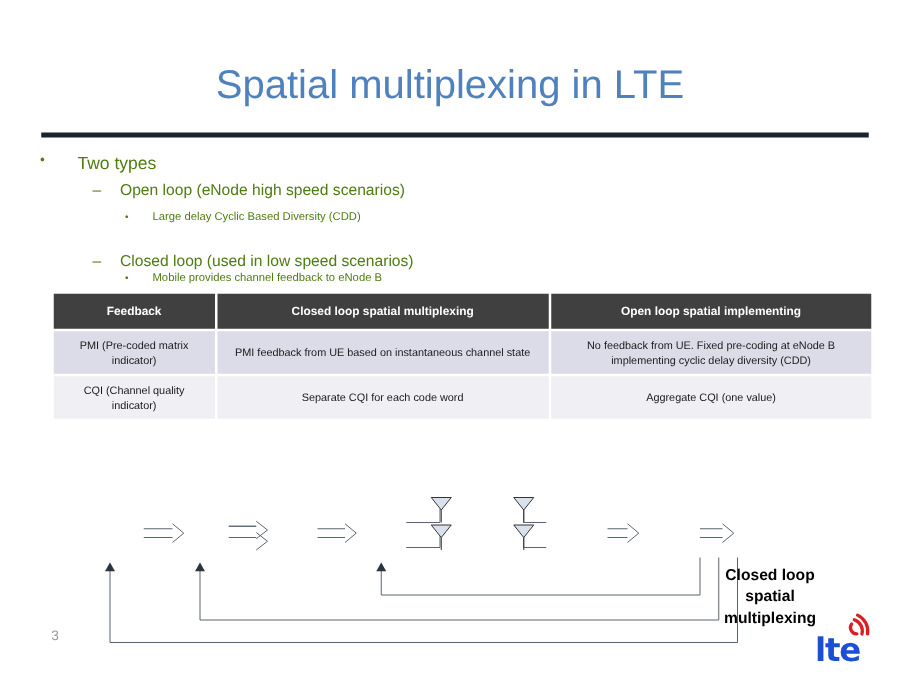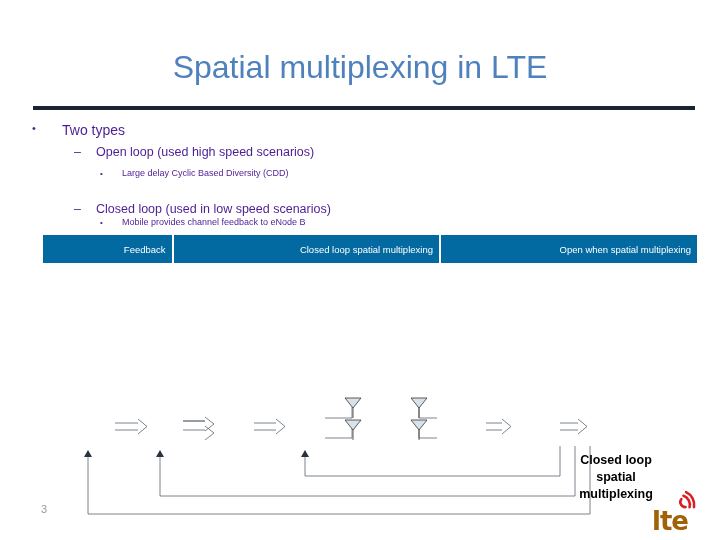--- a/index.html
+++ b/index.html
@@ -15,101 +15,110 @@
     position:absolute;left:0;top:48px;width:720px;text-align:center;
     font-size:32px;color:#4f81bd;letter-spacing:0px;line-height:38px;
     white-space:nowrap;
   }
   .rule{
     position:absolute;left:33px;top:106px;width:662px;height:4px;
     background:#1a2430;
   }
 
   
-  .bul{position:absolute;color:#4c1d95;}
+  .bul{position:absolute;color:#4d7c0f;}
   .b1{left:32px;top:122px;font-size:14px;}
   .b1 .dot{display:inline-block;width:30px;font-size:11px;vertical-align:top;}
   .b2{font-size:12.5px;}
   .b2 .dash{display:inline-block;width:22px;}
   .b3{font-size:9px;}
   .b3 .dot{display:inline-block;width:22px;font-size:8px;}
   .lvl2a{left:74px;top:145px;}
   .lvl3a{left:100px;top:168px;}
   .lvl2b{left:74px;top:181px;margin-top:21px;}
   .lvl3b{left:100px;top:204px;margin-top:13px;}
 
   
   .tbl{position:absolute;left:41px;top:233px;width:658px;
        border-collapse:separate;border-spacing:2px 2px;}
   .tbl td,.tbl th{padding:5px 6px;vertical-align:middle;text-align:center;}
   .tbl th{
-    background:#0369a1;color:#ffffff;font-size:9.5px;font-weight:normal;
+    background:#404040;color:#ffffff;font-size:9.5px;font-weight:bold;
     height:18px;
-    text-align:right;
   }
   .tbl td{font-size:8.7px;color:#1a1a1a;line-height:12px;}
   .c0{width:122px;}
   .c1{width:268px;}
   .c2{width:258px;}
   .rowA td{background:#dcdce8;}
   .rowB td{background:#efeff4;}
 
   
   .diag{position:absolute;left:0;top:378px;width:720px;height:162px;}
   .pagenum{position:absolute;left:41px;top:503px;font-size:11px;color:#9a9a9a;}
 
   .closed{
     position:absolute;left:560px;top:452px;width:112px;text-align:center;
     font-size:12.5px;color:#000;line-height:17px;font-weight:bold;
   }
   .lte{position:absolute;left:652px;top:490px;width:56px;height:44px;}
   .lteword{
     position:absolute;left:0;top:18px;width:56px;text-align:left;
-    font-size:26px;font-weight:bold;color:#a16207;letter-spacing:-1px;
+    font-size:26px;font-weight:bold;color:#1d4ed8;letter-spacing:-1px;
     font-family:"DejaVu Sans", sans-serif;line-height:26px;
   }
   svg{display:block;overflow:visible;}
 </style>
 </head>
 <body>
 
 <div class="slide">
 
   <div class="title">Spatial multiplexing in LTE</div>
   <div class="rule"></div>
 
   <div class="bul b1">
     <span class="dot">•</span><span>Two types</span>
   </div>
 
   <div class="bul b2 lvl2a">
-    <span class="dash">–</span><span>Open loop (used high speed scenarios)</span>
+    <span class="dash">–</span><span>Open loop (eNode high speed scenarios)</span>
   </div>
 
   <div class="bul b3 lvl3a">
     <span class="dot">•</span><span>Large delay Cyclic Based Diversity (CDD)</span>
   </div>
 
   <div class="bul b2 lvl2b">
     <span class="dash">–</span><span>Closed loop (used in low speed scenarios)</span>
   </div>
 
   <div class="bul b3 lvl3b">
     <span class="dot">•</span><span>Mobile provides channel feedback to eNode B</span>
   </div>
 
   <table class="tbl">
     <thead>
       <tr>
         <th class="c0">Feedback</th>
         <th class="c1">Closed loop spatial multiplexing</th>
-        <th class="c2">Open when spatial multiplexing</th>
+        <th class="c2">Open loop spatial implementing</th>
       </tr>
     </thead>
     <tbody>
+      <tr class="rowA">
+        <td class="c0">PMI (Pre-coded matrix indicator)</td>
+        <td class="c1">PMI feedback from UE based on instantaneous channel state</td>
+        <td class="c2">No feedback from UE.  Fixed pre-coding at eNode B implementing cyclic delay diversity (CDD)</td>
+      </tr>
+      <tr class="rowB">
+        <td class="c0">CQI (Channel quality indicator)</td>
+        <td class="c1">Separate CQI for each code word</td>
+        <td class="c2">Aggregate CQI (one value)</td>
+      </tr>
     </tbody>
   </table>
 
   <div class="diag">
     <svg width="720" height="162" viewBox="0 0 720 162">
       <g stroke="#5a6470" stroke-width="0.8" fill="none">
 
         <path d="M115 45 L138 45 M115 52 L138 52 M138 41 L147 48.5 L138 56"></path>
         <path d="M183 43 L205 43 M183 43 L205 43 M205 39 L214 46 L205 53"></path>
         <path d="M183 52 L205 52 M205 48 L214 55 L205 62"></path>

